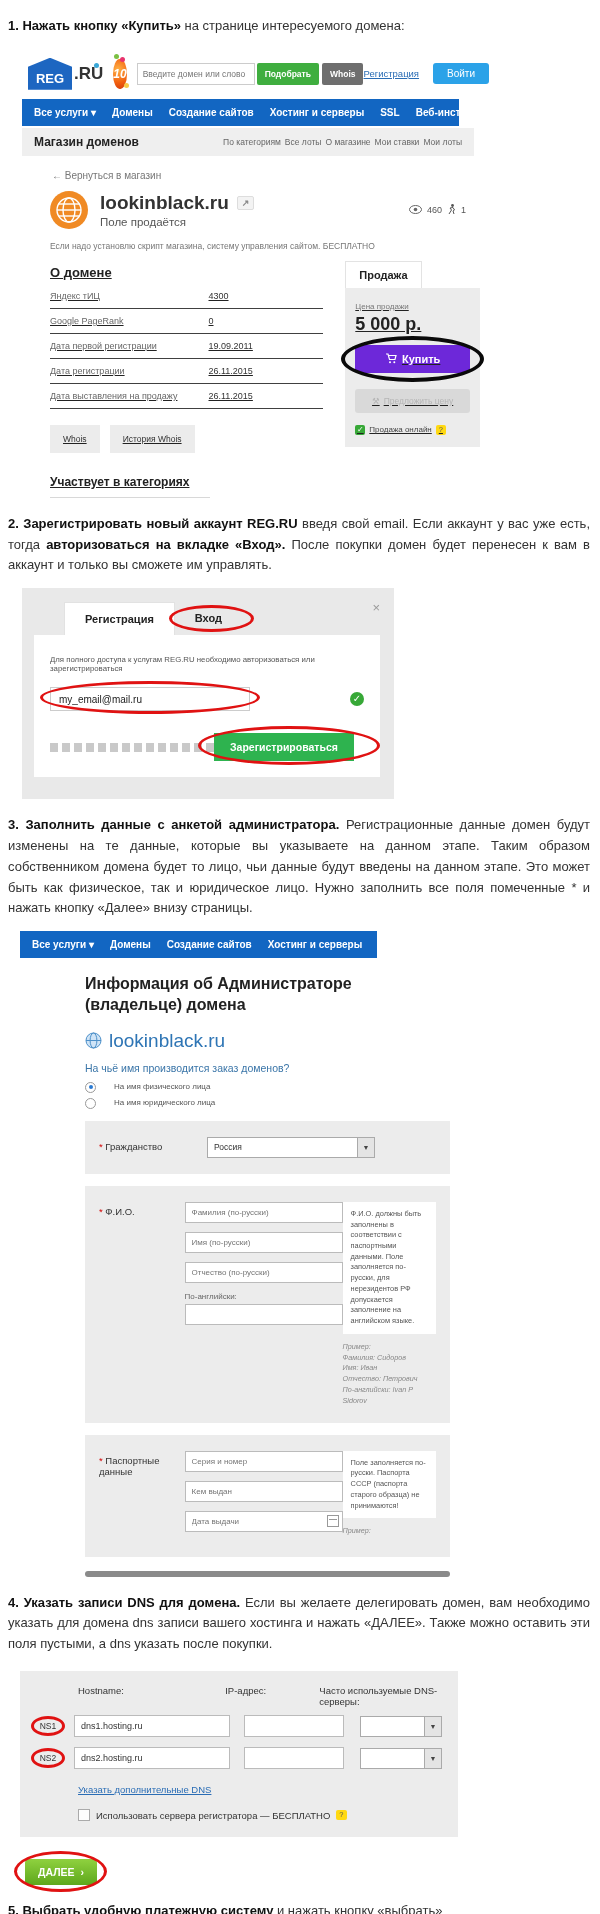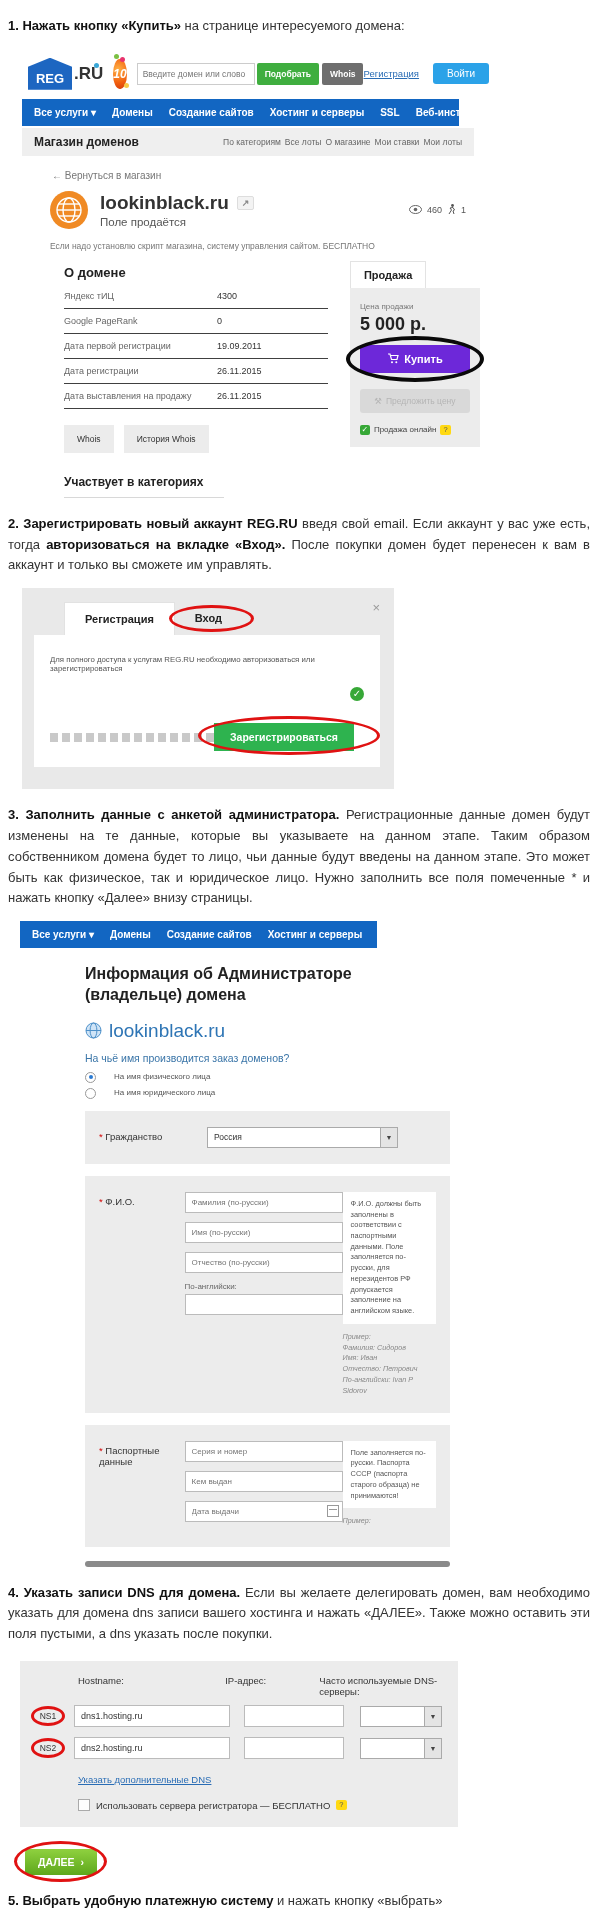--- a/index.html
+++ b/index.html
@@ -46,21 +46,21 @@
   .dom-row { display:flex; align-items:center; margin:10px 0 0 28px; }
   .globe-o { width:38px; height:38px; border-radius:50%; background:#f08a24; position:relative; flex:none; }
   .globe-o svg { position:absolute; inset:4px; }
   .dom-main { margin-left:12px; }
   .dom-name { font-size:19px; font-weight:bold; color:#333; display:flex; align-items:center; }
   .extbox { font-size:9px; color:#888; border:1px solid #ddd; background:#f3f3f3; padding:1px 4px; margin-left:8px; border-radius:2px; }
   .dom-status { font-size:11.5px; color:#555; margin-top:2px; }
   .dom-stats { margin-left:auto; margin-right:14px; display:flex; align-items:center; gap:5px; font-size:9px; color:#555; }
   .dom-note { font-size:8.5px; color:#777; margin:12px 0 0 28px; }
 
-  .about-flex { display:flex; margin:6px 0 0 42px; }
+  .about-flex { display:flex; margin:6px 0 0 28px;text-decoration:underline; }
   .about-left { width:280px; }
   .h-about { font-size:13px; font-weight:bold; color:#222; margin:8px 0 4px; }
   .arow { display:flex; border-bottom:1px solid #404040; padding:7px 0; font-size:9px; }
   .arow .l { width:58%; color:#666; }
   .arow .v { color:#333; }
   .gbtns { margin-top:16px; display:flex; gap:10px; }
   .gbtn { background:#ececec; color:#333; font-size:8.5px; padding:9px 13px; border:none; }
   .h-cat { font-size:12px; font-weight:bold; color:#222; margin-top:22px; padding-bottom:8px; border-bottom:1px solid #d8d8d8; width:160px; }
 
   .sale { width:138px; margin-left:22px; margin-top:4px; }
@@ -102,21 +102,21 @@
   .rdot { width:11px; height:11px; border-radius:50%; border:1px solid #999; background:#fff; position:relative; flex:none; }
   .rdot.on::after { content:""; position:absolute; inset:2.5px; border-radius:50%; background:#2a7ad2; }
   .fbox { background:#ececec; margin-top:12px; padding:16px 14px; display:flex; }
   .flab { width:108px; font-size:9.5px; color:#333; padding-top:4px; }
   .red { color:#d20000; }
   .fcol input { display:block; width:158px; height:21px; border:1px solid #bbb; font-size:8px; padding:0 6px; color:#555; margin-bottom:9px; background:#fff; }
   .enl { font-size:8px; color:#666; margin:2px 0 3px; }
   .fhelp { width:118px; margin-left:auto; }
   .fhelp .card { background:#fff; font-size:7.4px; color:#555; padding:7px 8px; line-height:1.45; }
   .fhelp .ex { font-size:7.2px; font-style:italic; color:#888; margin-top:8px; line-height:1.5; white-space:pre-line; }
-  .fselect { width:191px; height:21px; background:#fff; border:1px solid #aaa; display:flex; align-items:center; font-size:8.5px; color:#333; padding-left:6px; position:relative; }
+  .fselect { width:168px; height:21px; background:#fff; border:1px solid #aaa; display:flex; align-items:center; font-size:8.5px; color:#333; padding-left:6px; position:relative; }
   .fselect .ar { margin-left:auto; width:17px; height:100%; background:#e4e4e4; border-left:1px solid #aaa; font-size:7px; color:#444; display:flex; align-items:center; justify-content:center; }
   .dinp { position:relative; }
   .cal { position:absolute; right:4px; top:4px; width:12px; height:12px; border:1px solid #999; background:#fff; }
   .cal::before { content:""; position:absolute; left:1px; right:1px; top:3px; border-top:1px solid #999; }
   .scrollstrip { height:6px; background:#8a8a8a; margin-top:14px; border-radius:3px; }
 
   
   .s4 { width:438px; margin:16px 0 0 20px; background:#ececec; padding:14px 16px 16px; }
   .dhead { display:flex; font-size:9.5px; color:#333; margin-bottom:8px; }
   .dh1 { width:180px; margin-left:42px; } .dh2 { width:115px; } .dh3 { width:150px; }
@@ -286,20 +286,24 @@
     <span class="modal-close">×</span>
     <div class="mtabs">
       <div class="mtab act">Регистрация</div>
       <div class="mtab rel"><span>Вход</span>
         <div class="rc" style="left:-6px; right:-12px; top:3px; bottom:3px;"></div>
       </div>
     </div>
     <div class="mbody">
       <div class="minfo">Для полного доступа к услугам REG.RU необходимо авторизоваться или зарегистрироваться</div>
       <div class="erow">
+        <span class="rel">
+          <input class="email-input" value="my_email@mail.ru" style="">
+          <div class="rc" style="left:-10px; right:-10px; top:-6px; bottom:-3px;"></div>
+        </span>
         <span class="vcheck">✓</span>
       </div>
       <div class="mfoot">
         <span class="soc">
             <i></i>
             <i></i>
             <i></i>
             <i></i>
             <i></i>
             <i></i>

